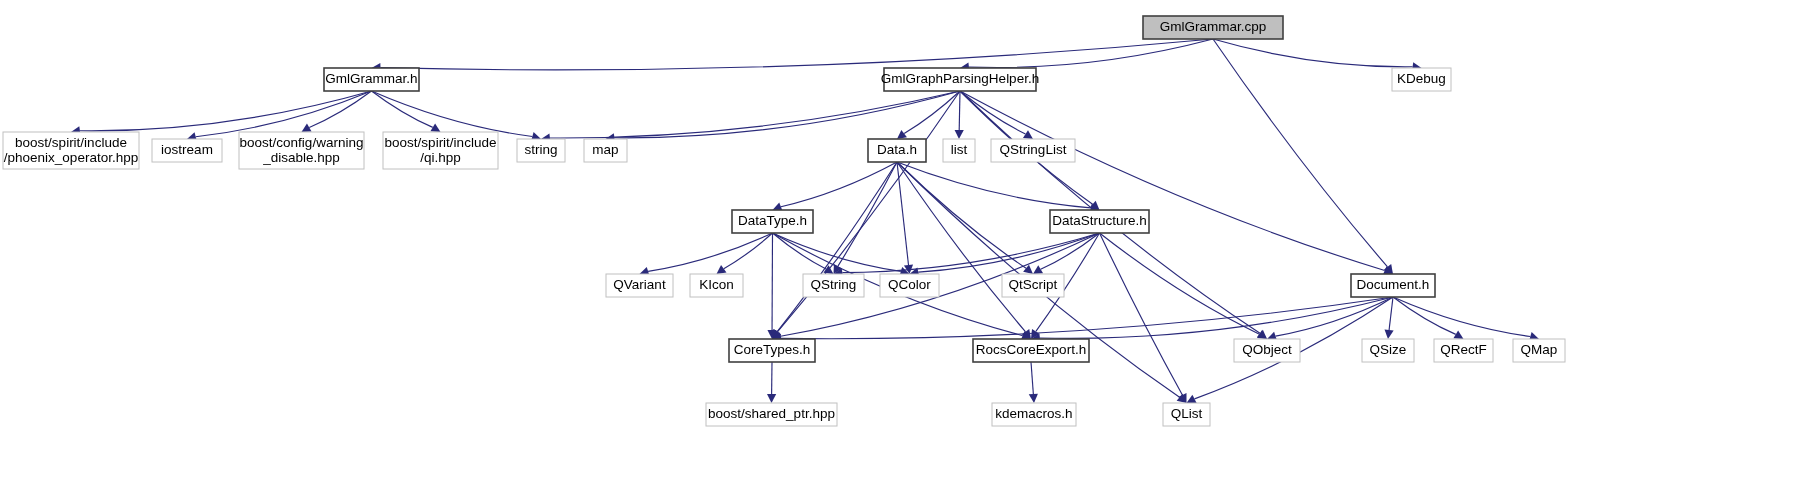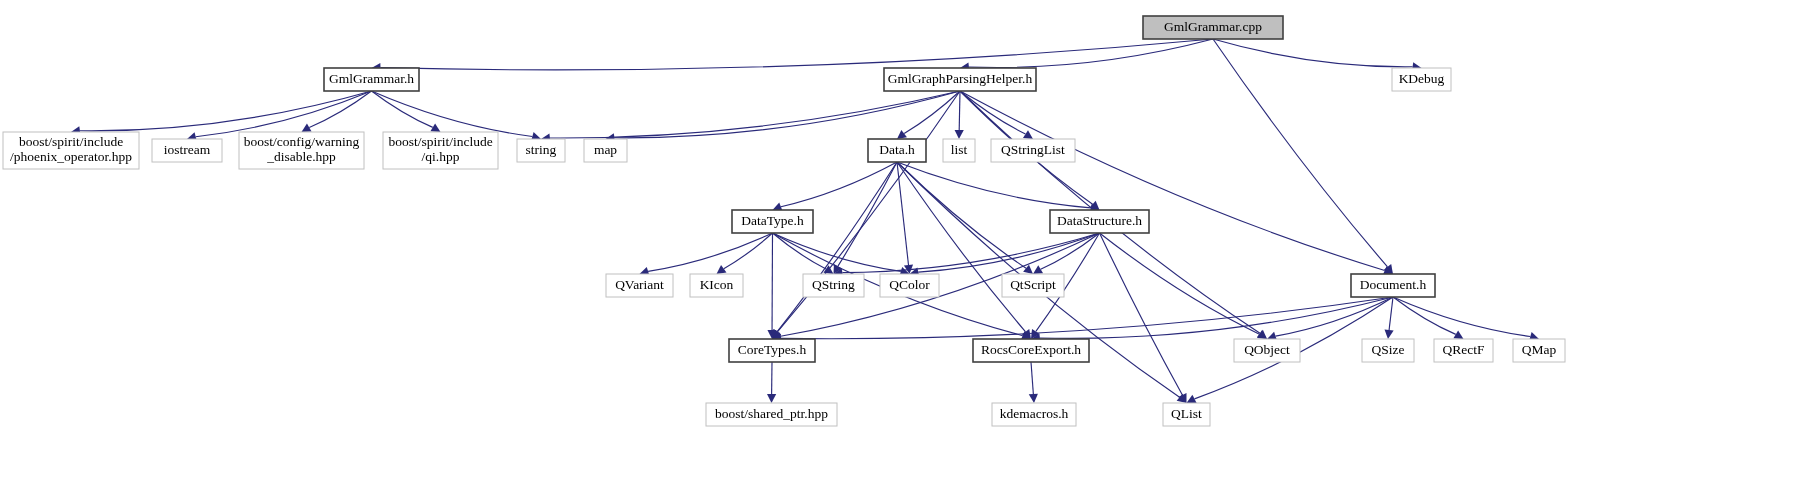--- a/index.html
+++ b/index.html
@@ -1,18 +1,18 @@
 <!DOCTYPE html>
 <html><head>
 <meta charset="utf-8">
 <style>
   html,body{margin:0;padding:0;background:#ffffff;}
   body{width:1817px;height:500px;overflow:hidden;
        font-family:"Liberation Sans",sans-serif;}
-  #graph{position:relative;width:1817px;height:500px;font-family:Liberation Serif, serif;}
+  #graph{position:relative;width:1817px;height:500px;}
   svg{position:absolute;left:0;top:0;width:1817px;height:500px;}
   .node-label{font-size:13.5px;fill:#000000;text-anchor:middle;
               dominant-baseline:middle;}
   .nbox{fill:#ffffff;stroke:#c0c0c0;stroke-width:1;}
   .nbox.root{fill:#bfbfbf;stroke:#404040;stroke-width:1.6;}
   .nbox.bold{fill:#ffffff;stroke:#404040;stroke-width:1.6;}
   .edge{fill:none;stroke:#2a2a7a;stroke-width:1.15;}
   .arrowfill{fill:#2a2a7a;}
 </style>
 </head>

